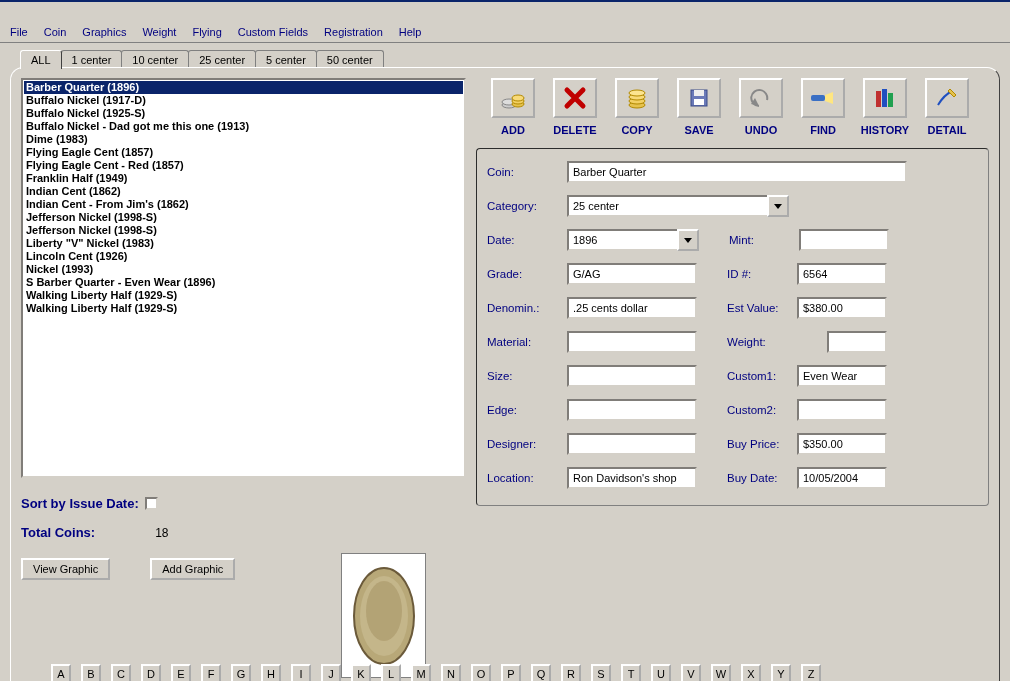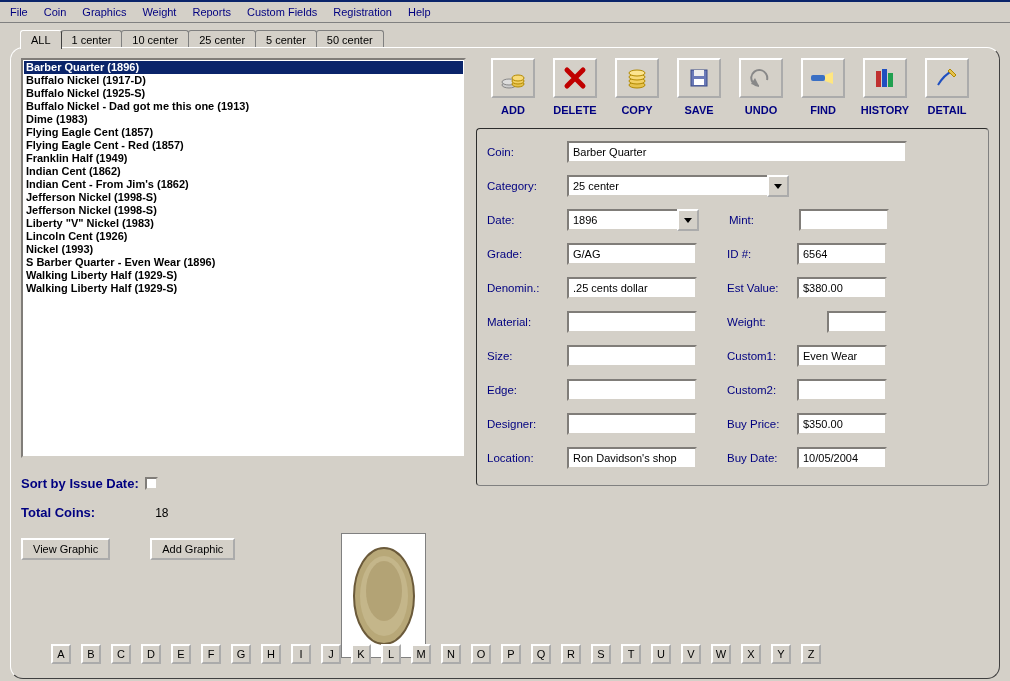--- a/index.html
+++ b/index.html
@@ -16,21 +16,21 @@
   .menubar {
     background: #d4d0c8;
     border-top: 2px solid #0a246a;
     padding: 2px 4px;
     border-bottom: 1px solid #808080;
     display: flex;
     gap: 4px;
     font-size: 11px;
     color: #000080;
   }
-  .menubar span { padding: 2px 6px; cursor: default; }
+  .menubar span { padding: 2px 6px; cursor: default; margin-top: 20px; }
   .app-body {
     padding: 6px 10px;
   }
   .tabstrip {
     display: flex;
     margin-left: 10px;
     margin-bottom: -1px;
   }
   .tab {
     padding: 3px 10px;
@@ -165,21 +165,21 @@
   }
 </style>
 </head>
 <body>
 
 <div class="menubar" id="menubar">
     <span>File</span>
     <span>Coin</span>
     <span>Graphics</span>
     <span>Weight</span>
-    <span>Reports</span>
+    <span>Flying</span>
     <span>Custom Fields</span>
     <span>Registration</span>
     <span>Help</span>
   </div>
 
 <div class="app-body">
   <div class="tabstrip" id="tabstrip">
       <div class="tab active">ALL</div>
       <div class="tab">1 center</div>
       <div class="tab">10 center</div>

